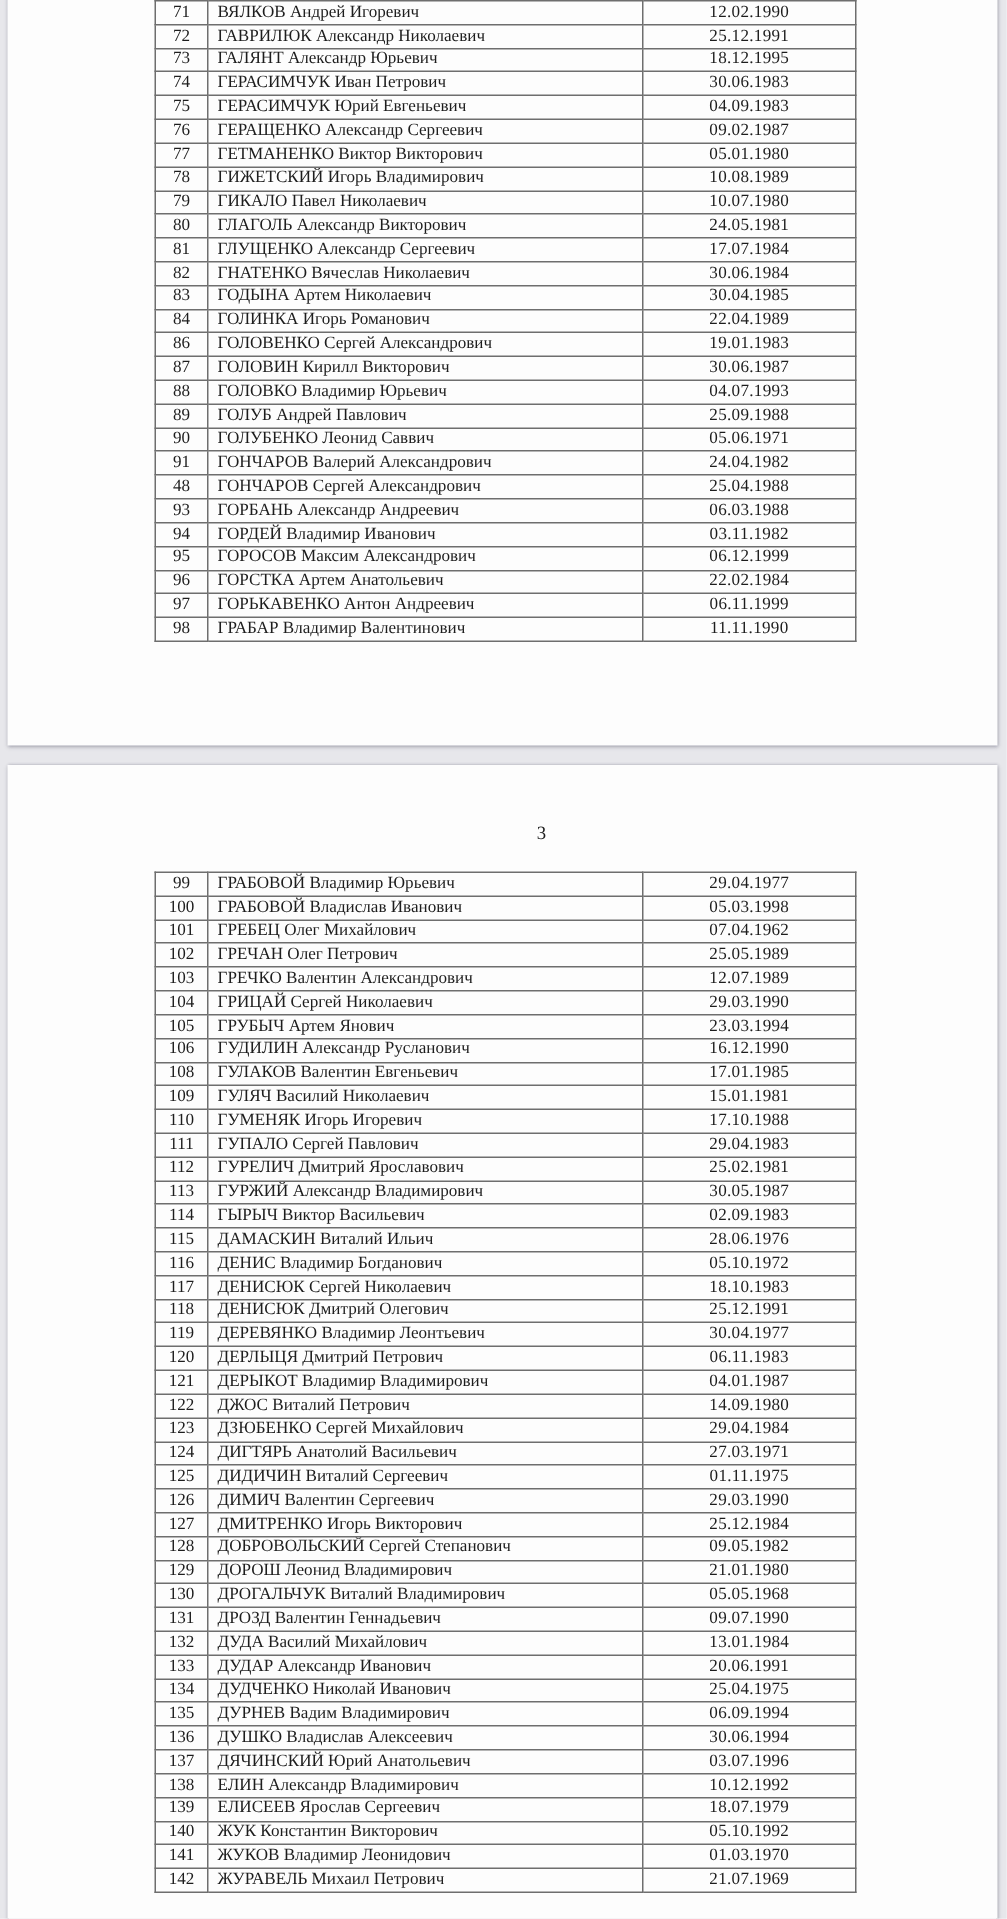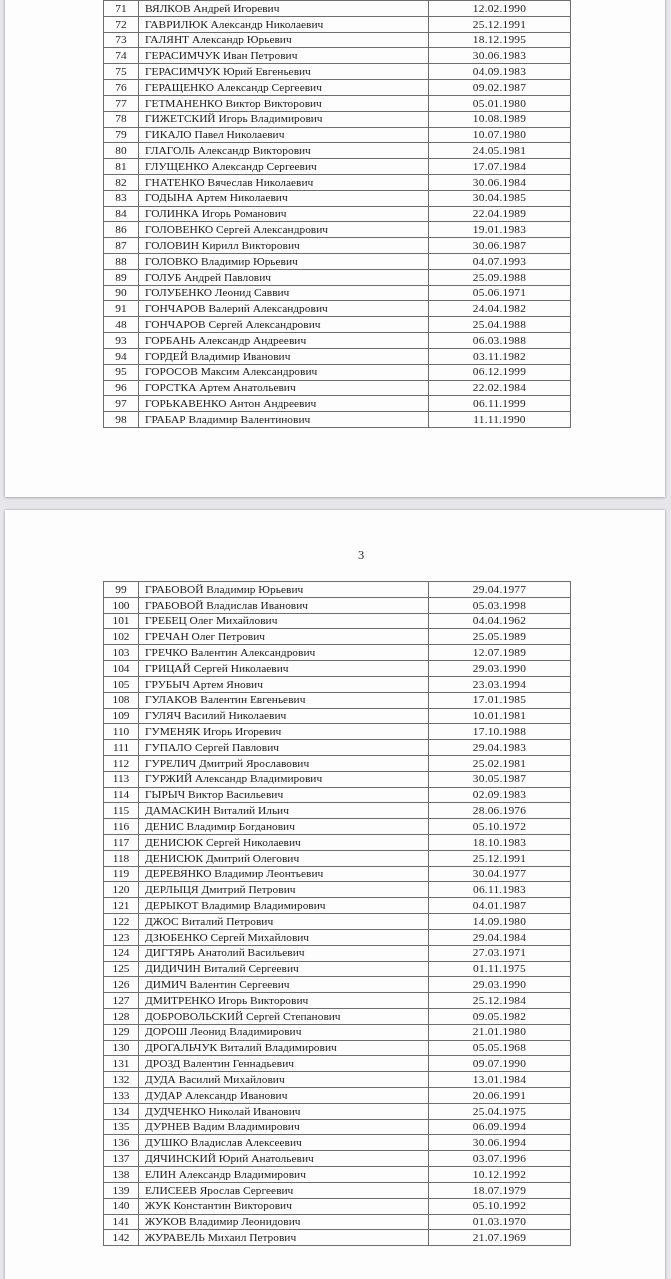--- a/index.html
+++ b/index.html
@@ -232,21 +232,21 @@
             <td class="date">29.04.1977</td>
           </tr>
           <tr>
             <td class="num">100</td>
             <td class="name">ГРАБОВОЙ Владислав Иванович</td>
             <td class="date">05.03.1998</td>
           </tr>
           <tr>
             <td class="num">101</td>
             <td class="name">ГРЕБЕЦ Олег Михайлович</td>
-            <td class="date">04.04.1962</td>
+            <td class="date">07.04.1962</td>
           </tr>
           <tr>
             <td class="num">102</td>
             <td class="name">ГРЕЧАН Олег Петрович</td>
             <td class="date">25.05.1989</td>
           </tr>
           <tr>
             <td class="num">103</td>
             <td class="name">ГРЕЧКО Валентин Александрович</td>
             <td class="date">12.07.1989</td>
@@ -255,28 +255,33 @@
             <td class="num">104</td>
             <td class="name">ГРИЦАЙ Сергей Николаевич</td>
             <td class="date">29.03.1990</td>
           </tr>
           <tr>
             <td class="num">105</td>
             <td class="name">ГРУБЫЧ Артем Янович</td>
             <td class="date">23.03.1994</td>
           </tr>
           <tr>
+            <td class="num">106</td>
+            <td class="name">ГУДИЛИН Александр Русланович</td>
+            <td class="date">16.12.1990</td>
+          </tr>
+          <tr>
             <td class="num">108</td>
             <td class="name">ГУЛАКОВ Валентин Евгеньевич</td>
             <td class="date">17.01.1985</td>
           </tr>
           <tr>
             <td class="num">109</td>
             <td class="name">ГУЛЯЧ Василий Николаевич</td>
-            <td class="date">10.01.1981</td>
+            <td class="date">15.01.1981</td>
           </tr>
           <tr>
             <td class="num">110</td>
             <td class="name">ГУМЕНЯК Игорь Игоревич</td>
             <td class="date">17.10.1988</td>
           </tr>
           <tr>
             <td class="num">111</td>
             <td class="name">ГУПАЛО Сергей Павлович</td>
             <td class="date">29.04.1983</td>

